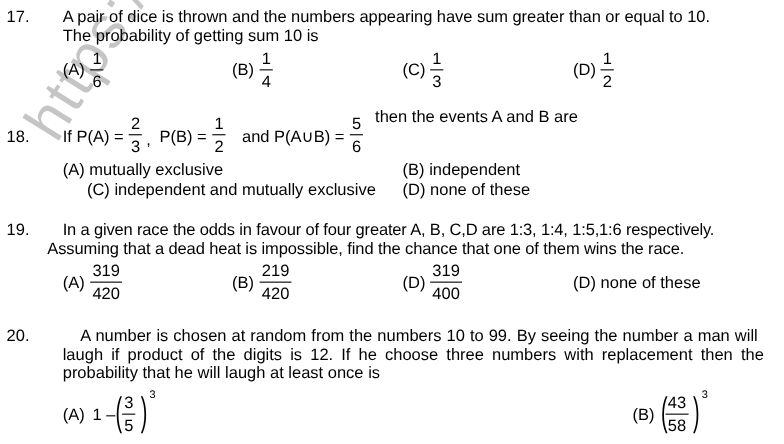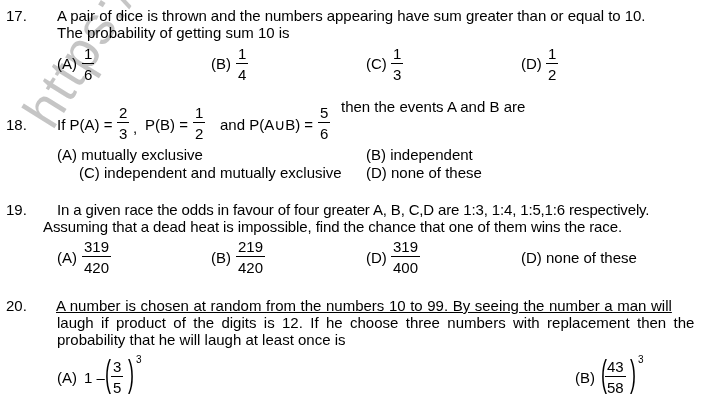--- a/index.html
+++ b/index.html
@@ -124,21 +124,21 @@
         <span class="num">319</span>
         <span class="bar"></span>
         <span class="den">400</span>
       </span>
     </div>
     <span class="abs" style="left:521px; top:249px;">(D) none of these</span>
   </div>
 
   <div>
     <span class="abs qnum" style="top:297px;">20.</span>
-    <span class="abs" style="left:56px; top:297px; word-spacing:0.4px;text-decoration:underline;">A number is chosen at random from the numbers 10 to 99. By seeing the number a man will</span>
+    <span class="abs" style="left:73px; top:297px; word-spacing:0.4px;">A number is chosen at random from the numbers 10 to 99. By seeing the number a man will</span>
     <span class="abs" style="left:57px; top:314px; word-spacing:3.2px;">laugh if product of the digits is 12. If he choose three numbers with replacement then the</span>
     <span class="abs" style="left:57px; top:331px;">probability that he will laugh at least once is</span>
 
     <div>
       <span class="abs" style="left:57px; top:369px;">(A)</span>
       <span class="abs" style="left:84px; top:369px;">1 –</span>
       <span class="paren" style="left:102px; top:354px;">(</span>
       <span class="frac" style="left:111px; top:358px;">
         <span class="num">3</span>
         <span class="bar"></span>

